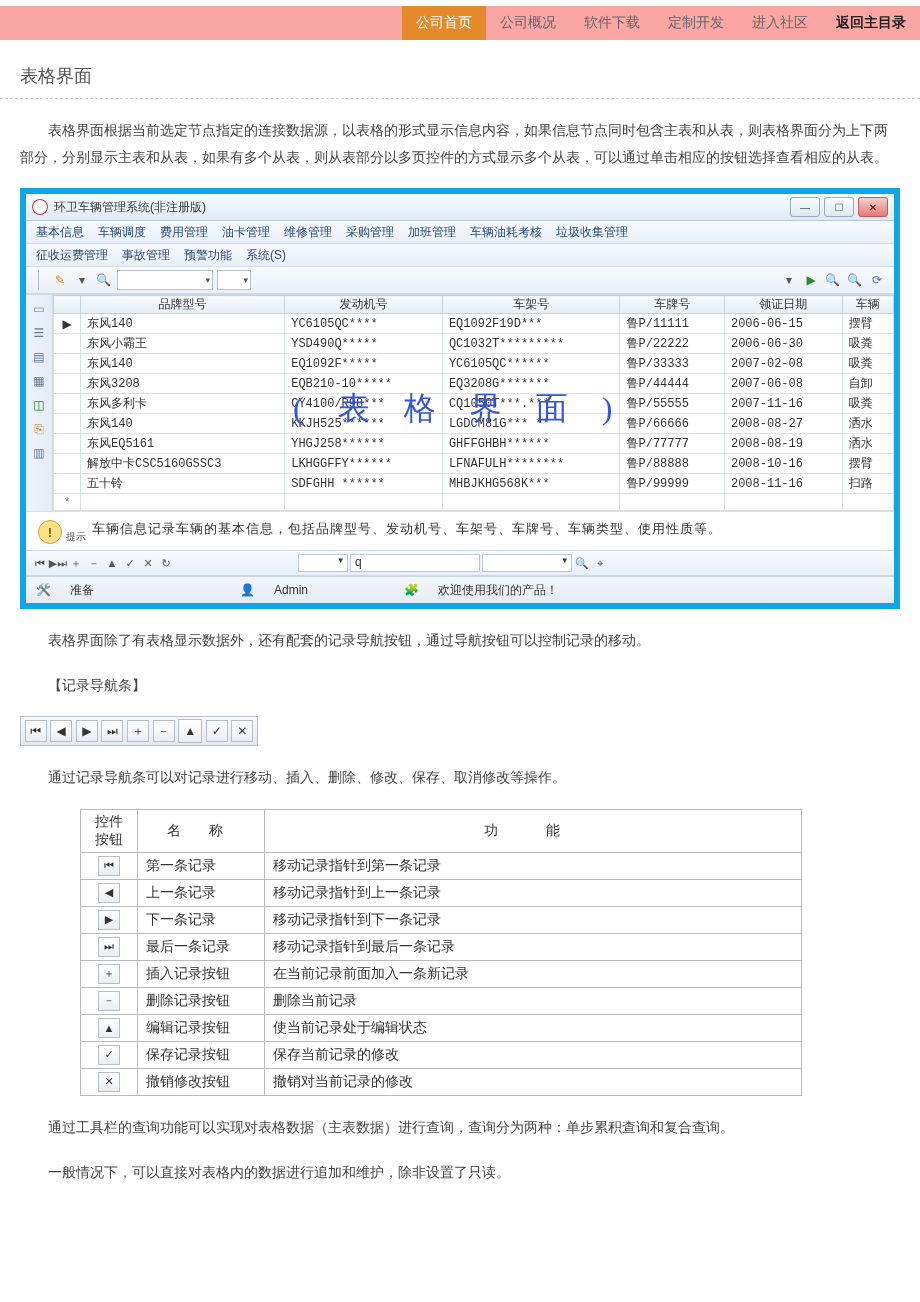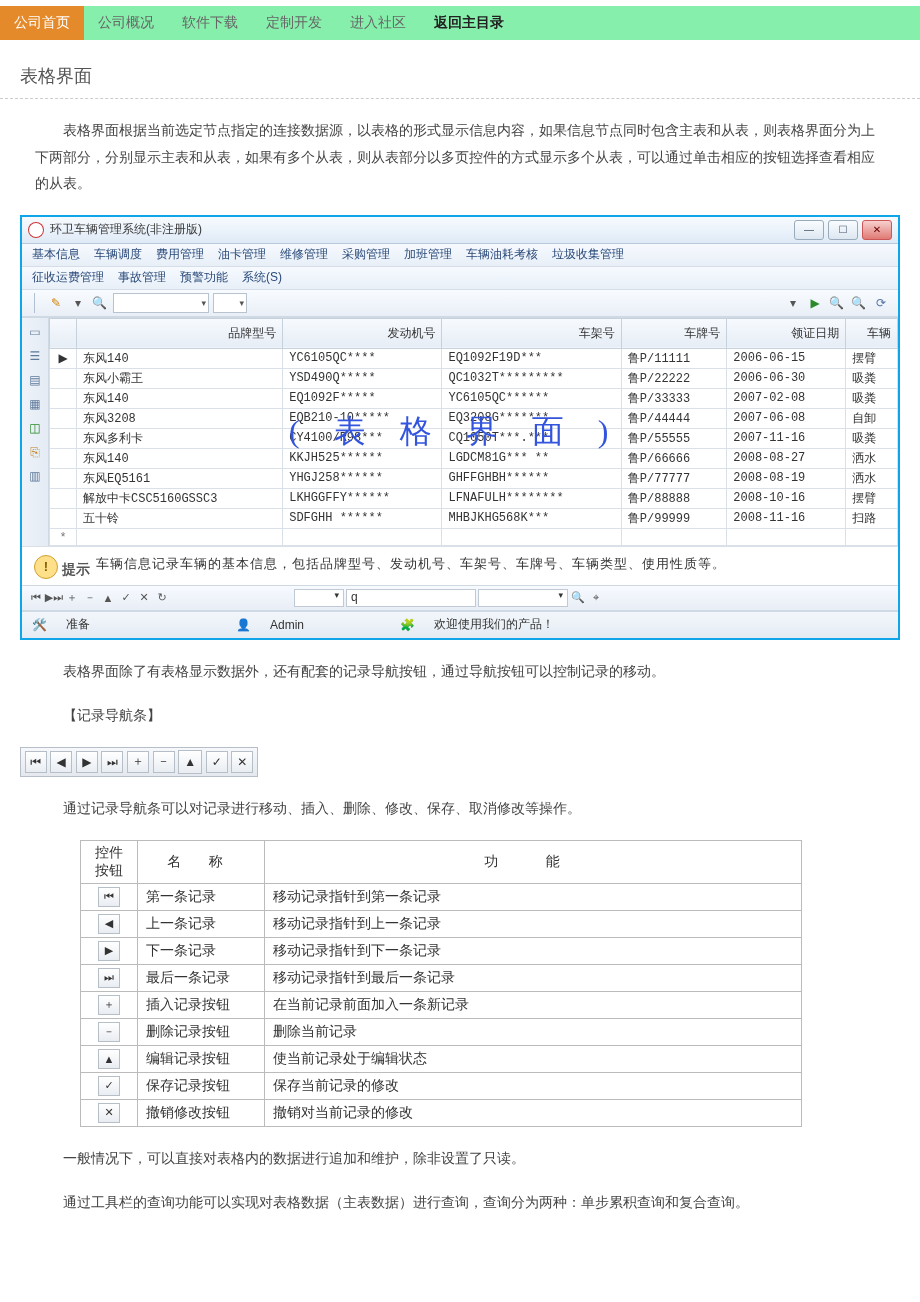--- a/index.html
+++ b/index.html
@@ -5,24 +5,24 @@
   body {
     margin: 0;
     padding: 0;
     background: #fff;
     font-family: "Microsoft YaHei", "SimSun", Arial, sans-serif;
     font-size: 14px;
     color: #333;
     width: 920px;
   }
   .topnav {
-    background: #86efac;
+    background: #fca5a5;
     height: 34px;
     display: flex;
-    justify-content: flex-start;
+    justify-content: flex-end;
     align-items: stretch;
     margin-top: 6px;
   }
   .topnav a {
     display: flex;
     align-items: center;
     padding: 0 14px;
     font-size: 14px;
     color: #666;
     text-decoration: none;
@@ -30,31 +30,31 @@
   }
   .topnav a.active { background: #e58a2a; color: #fff; }
   .topnav a.return { color: #222; font-weight: 700; }
   .page-title {
     font-size: 18px;
     padding: 24px 20px 10px 20px;
     border-bottom: 1px dashed #ccc;
     color: #555;
   }
   .body-text {
-    padding: 0 35px;
+    padding: 0 20px;
     line-height: 1.9;
     color: #444;
     font-size: 14px;
   }
   .body-text p { margin: 18px 0; text-indent: 2em; }
   .body-text p.noindent { text-indent: 0; }
 
   
   .app-window {
-    border: 2px solid #0ea5e9;
+    border: 6px solid #0ea5e9;
     margin: 10px 20px 10px 20px;
     background: #f3f6f9;
     font-size: 12px;
     color: #333;
     box-shadow: 0 0 0 1px #cad9ea inset;
   }
   .titlebar {
     height: 26px;
     background: linear-gradient(#f7fbff,#dfeaf6);
     display: flex;
@@ -122,22 +122,22 @@
   .grid { flex:1; }
   table.data {
     border-collapse: collapse;
     width: 100%;
     font-family: "SimSun","Courier New",monospace;
     font-size: 12px;
   }
   table.data th {
     background: linear-gradient(#f7faff,#e6edf5);
     border:1px solid #c7d1dc;
-    padding:6px 6px;
-    text-align:right;
+    padding:0 6px;
+    text-align:center;
     font-weight:normal;
     color:#333;
   }
   table.data td {
     border:1px solid #d9e0e8;
     padding:1px 6px;
     white-space:nowrap;
   }
   .rowmark { width:14px; text-align:center; font-family:sans-serif; color:#333; }
   .asterisk td { color:#777; }
@@ -158,21 +158,21 @@
     padding:8px 10px 6px 12px;
     background:#fff;
     border-top:1px solid #d9e0e8;
     font-size:13px;
   }
   .hint-icon {
     width:22px; height:22px; background:#ffe08a; border:1px solid #d0a030; border-radius:50%;
     display:flex; align-items:center; justify-content:center; color:#806000; font-weight:bold;
     flex:none;
   }
-  .hint-label { font-size:14px; color:#555; margin-left:-2px; align-self:flex-end; flex:none;font-weight:bold; }
+  .hint-label { font-size:10px; color:#555; margin-left:-2px; align-self:flex-end; flex:none; }
   .hint-text { flex:1; letter-spacing:1px; }
 
   .navbar {
     height:24px;
     background:linear-gradient(#f7faff,#e8eef6);
     border-top:1px solid #cfd9e4;
     border-bottom:1px solid #cfd9e4;
     display:flex; align-items:center; gap:2px;
     padding:0 6px;
   }
@@ -207,21 +207,20 @@
     display:inline-flex; align-items:center; justify-content:center;
     font-size:12px; color:#333;
   }
   .ns-btn.big { width:22px; height:22px; }
 
   
   table.ftable {
     border-collapse: collapse;
     margin: 10px 40px 10px 80px;
     font-size: 14px;
-    font-family: Liberation Serif, serif;
   }
   table.ftable th, table.ftable td {
     border:1px solid #bbb;
     padding: 3px 8px;
     vertical-align: middle;
   }
   table.ftable th { background:#fff; font-weight:normal; }
   .ftable .iconcell { width:40px; text-align:center; }
   .ftable .mini {
     width:20px; height:18px;
@@ -528,15 +527,15 @@
       </tr>
       <tr>
         <td class="iconcell"><span class="mini">✕</span></td>
         <td class="namecell">撤销修改按钮</td>
         <td>撤销对当前记录的修改</td>
       </tr>
     </tbody>
 </table>
 
 <div class="body-text">
+  <p>通过工具栏的查询功能可以实现对表格数据（主表数据）进行查询，查询分为两种：单步累积查询和复合查询。</p>
   <p>一般情况下，可以直接对表格内的数据进行追加和维护，除非设置了只读。</p>
-  <p>通过工具栏的查询功能可以实现对表格数据（主表数据）进行查询，查询分为两种：单步累积查询和复合查询。</p>
 </div>
 
 </body></html>

